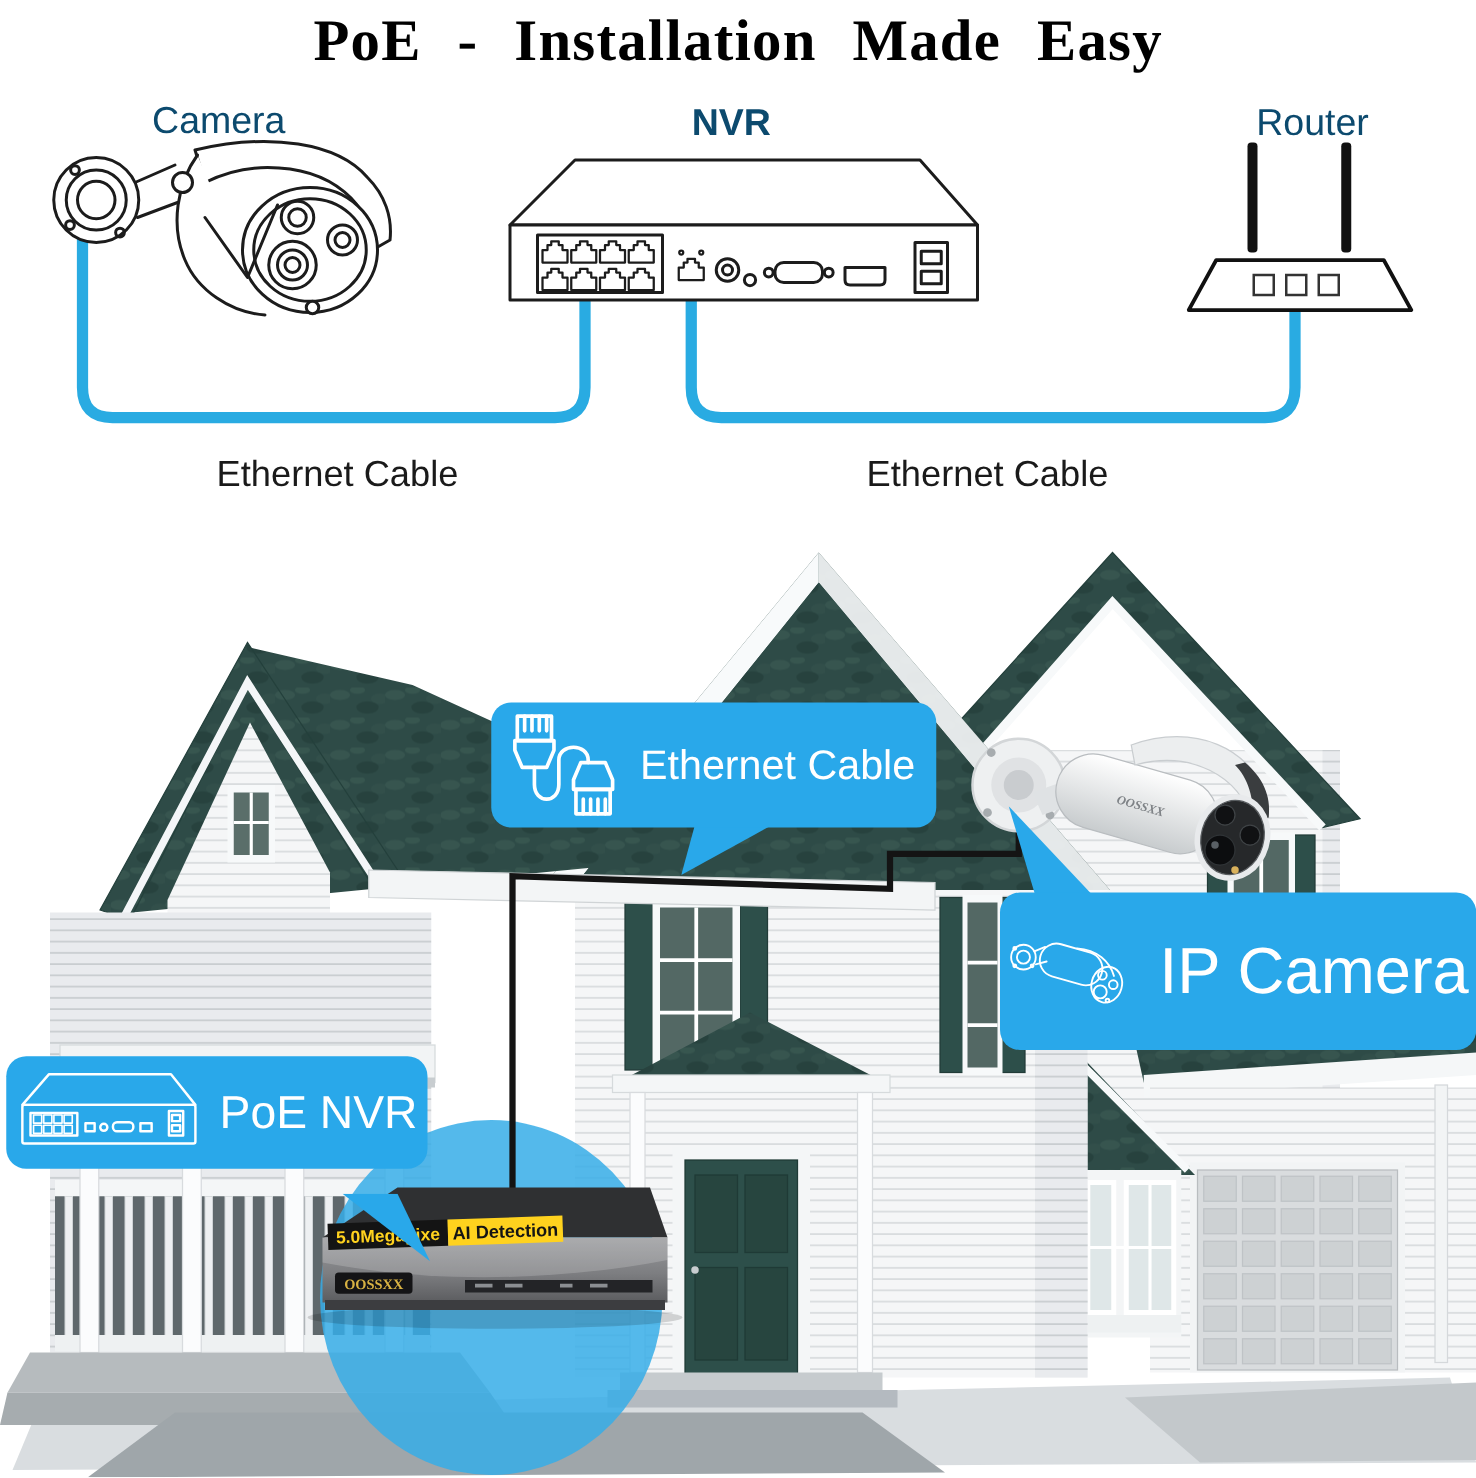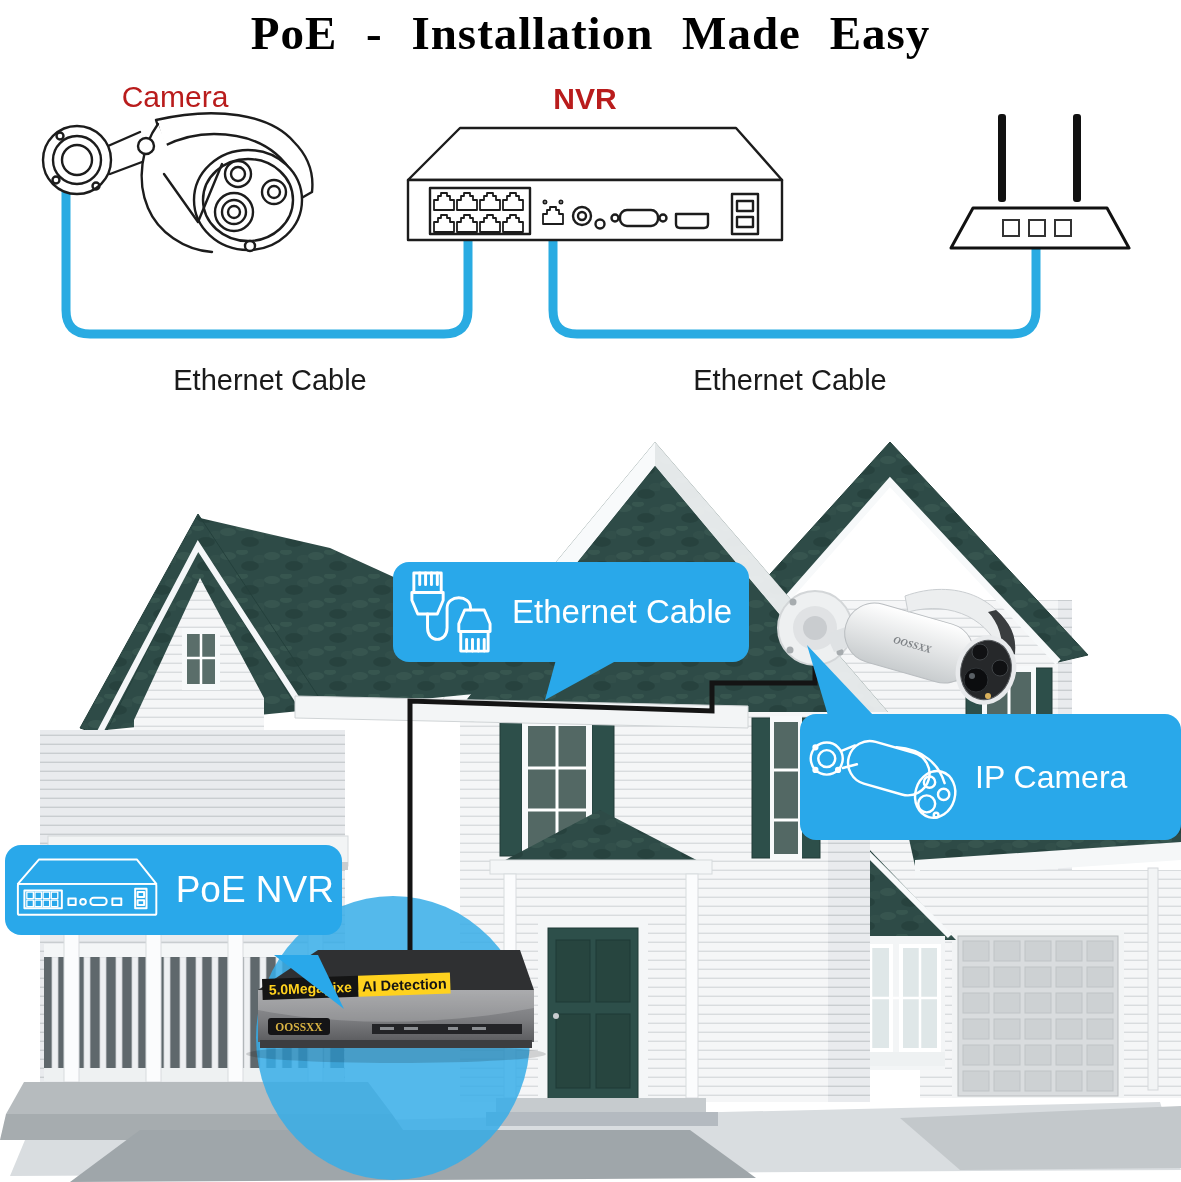--- a/index.html
+++ b/index.html
@@ -2,38 +2,39 @@
 <html><head>
 <meta charset="utf-8">
 <style>
   html,body{margin:0;padding:0;background:#fff;}
   #stage{position:relative;width:1181px;height:1182px;background:#ffffff;overflow:hidden;
          font-family:"Liberation Sans",sans-serif;}
   .abs{position:absolute;}
   #title{left:0;top:6px;width:1181px;text-align:center;
          font-family:"Liberation Serif",serif;font-weight:bold;font-size:47px;
          color:#000000;letter-spacing:1px;word-spacing:16px;}
-  .dev-label{font-size:30px;color:#b91c1c;text-align:center;}
+  .dev-label{font-size:30px;color:#0c4a6e;text-align:center;}
   .cable-label{font-size:29px;color:#1a1a1a;text-align:center;}
   .callout{background:#29A8EA;border-radius:16px;color:#fff;display:flex;
            align-items:center;box-sizing:border-box;z-index:6;}
   .callout .txt{white-space:nowrap;}
   .tail{z-index:5;}
   svg{display:block;}
   .z1{z-index:1}.z2{z-index:2}
 </style>
 </head>
 <body>
 
 <div id="stage">
 
   <div id="title" class="abs">PoE - Installation Made Easy</div>
 
   <div class="abs dev-label" style="left:60px;top:80px;width:230px;">Camera</div>
   <div class="abs dev-label" style="left:460px;top:82px;width:250px;font-weight:bold;">NVR</div>
+  <div class="abs dev-label" style="left:950px;top:82px;width:200px;">Router</div>
 
   <svg class="abs z1" style="left:0;top:0;" width="1181" height="430" viewBox="0 0 1181 430">
     <path d="M66,190 V310 Q66,334 90,334 H444 Q468,334 468,310 V218" fill="none" stroke="#29ABE2" stroke-width="9"></path>
     <path d="M553,218 V310 Q553,334 577,334 H1012 Q1036,334 1036,310 V242" fill="none" stroke="#29ABE2" stroke-width="9"></path>
   </svg>
 
   <svg class="abs z2" style="left:36px;top:104px;" width="300" height="165" viewBox="0 0 300 165">
     <g stroke="#1c1c1c" stroke-width="2.4" fill="#ffffff" stroke-linejoin="round" stroke-linecap="round">
 
       <path d="M120,16 C180,2 234,10 258,38 C272,52 278,70 276,88 L262,96 C262,60 230,30 178,30 C158,30 140,36 128,42 Z"></path>
@@ -372,21 +373,21 @@
           <rect x="42" y="26" width="88" height="46" rx="23"></rect>
         </g>
         <path d="M96,26 C124,28 141,44 147,64"></path>
         <ellipse cx="137" cy="76" rx="21" ry="25" transform="rotate(16 137 76)"></ellipse>
         <circle cx="131" cy="63" r="6"></circle>
           <circle cx="146" cy="76" r="6"></circle>
           <circle cx="128" cy="86" r="9"></circle>
         <circle cx="138" cy="98" r="2.5"></circle>
       </g>
     </svg>
-    <span class="txt" style="font-size:32px;margin-left:4px;">IP Camera</span>
+    <span class="txt" style="font-size:52px;margin-left:20px;">IP Camera</span>
   </div>
 
   <svg class="abs tail" style="left:270px;top:955px;" width="78" height="58">
     <polygon points="4,0 48,0 74,54" fill="#29A8EA"></polygon>
   </svg>
   <div class="abs callout" style="left:5px;top:845px;width:337px;height:90px;padding:0 8px;">
     <svg width="155" height="84" viewBox="0 0 185 95">
       <g stroke="#ffffff" stroke-width="2.4" fill="none" stroke-linejoin="round" stroke-linecap="round">
         <polygon points="6,40 32,10 152,10 176,40"></polygon>
         <rect x="6" y="40" width="170" height="38" rx="2"></rect>

